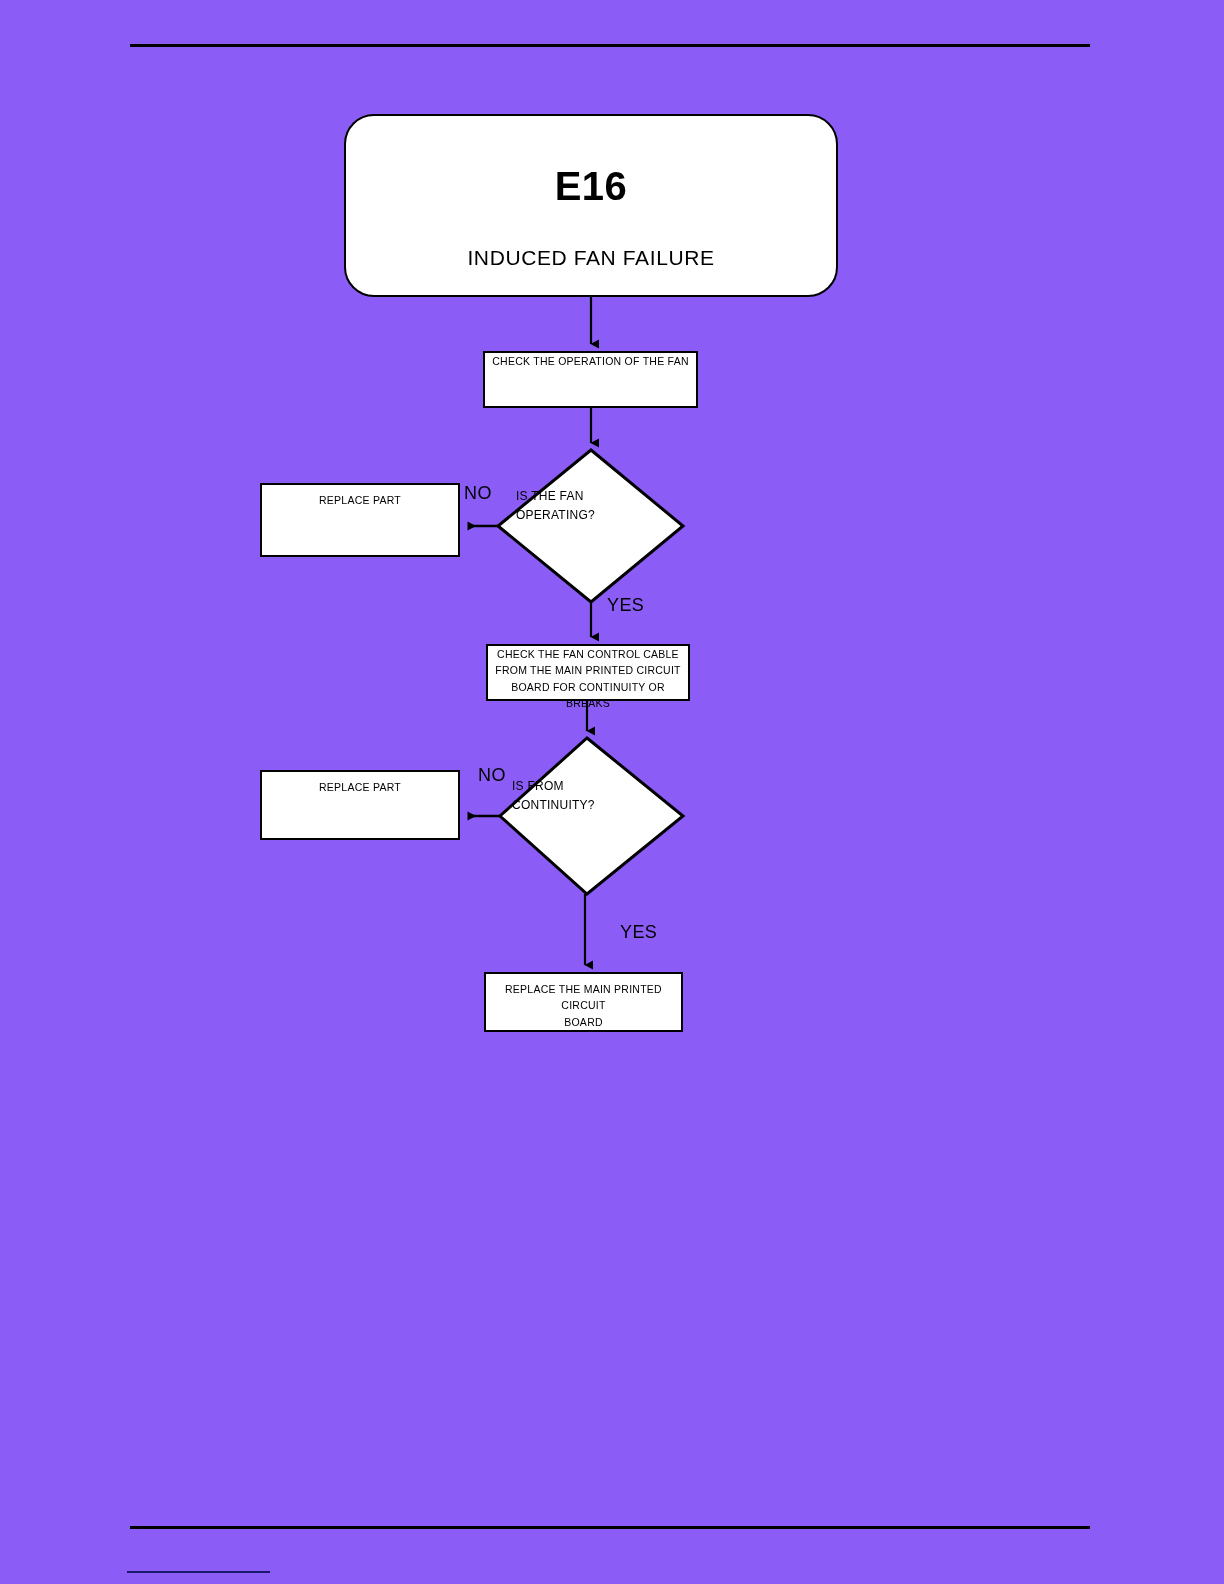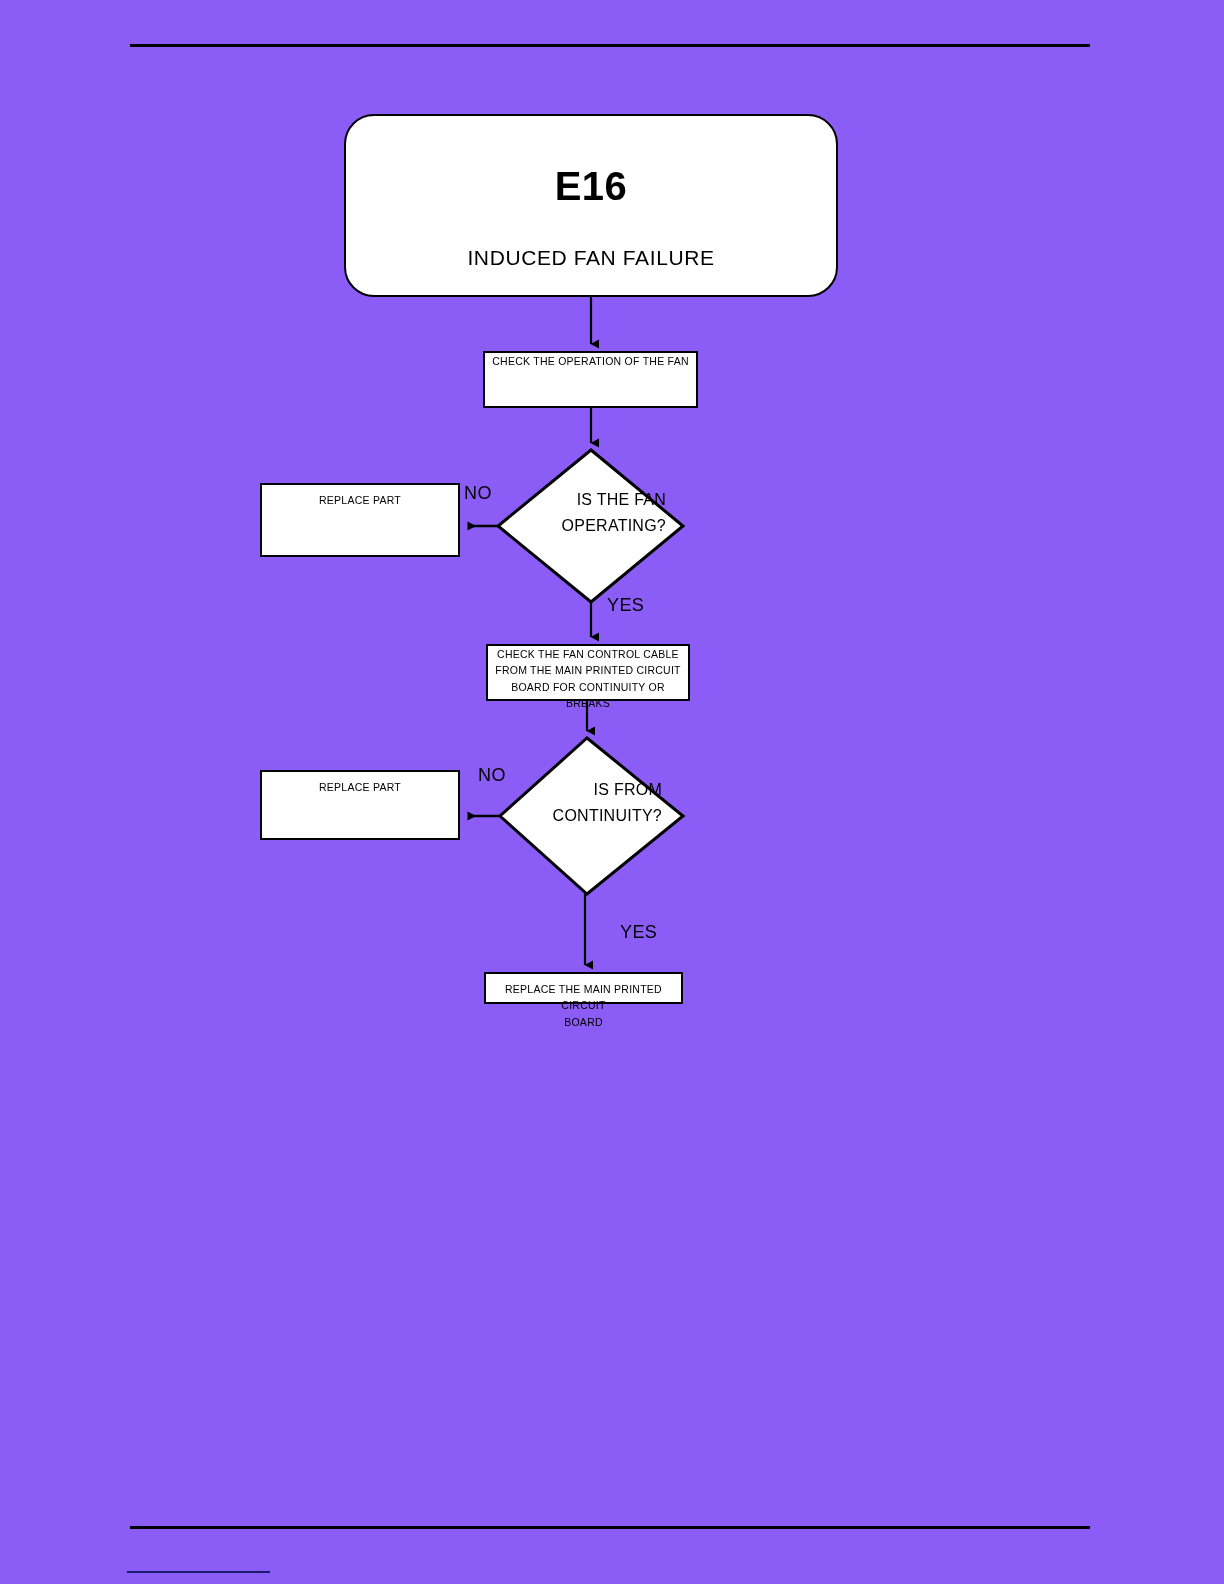--- a/index.html
+++ b/index.html
@@ -104,22 +104,22 @@
 
   .terminal-node {
     border: 2.5px solid #000000;
     align-items: flex-start;
     padding-top: 7px;
   }
 
   
   .decision-label {
     position: absolute;
-    text-align: right;
-    font-size: 16px;
+    text-align: left;
+    font-size: 12px;
     line-height: 1.6;
     letter-spacing: 0.25px;
     white-space: pre-line;
   }
 
   .branch-label {
     position: absolute;
     font-size: 18px;
     letter-spacing: 0.4px;
   }
@@ -192,21 +192,21 @@
 CONTINUITY?</div>
 
     <div class="branch-label" style="left:478px; top:765px;">NO</div>
 
     <div class="branch-label" style="left:620px; top:922px;">YES</div>
 
     <div class="node terminal-node" style="left:260px; top:770px; width:200px; height:70px;">
       <div class="process-text">REPLACE PART</div>
     </div>
 
-    <div class="node terminal-node" style="left:484px; top:972px; width:199px; height:32px;">
+    <div class="node terminal-node" style="left:484px; top:972px; width:199px; height:60px;">
       <div class="process-text">REPLACE THE MAIN PRINTED CIRCUIT
 BOARD</div>
     </div>
 
   </div>
 
   <div class="rule" id="footer-rule"></div>
   <div class="rule" id="footnote-rule"></div>
 
 </div>

